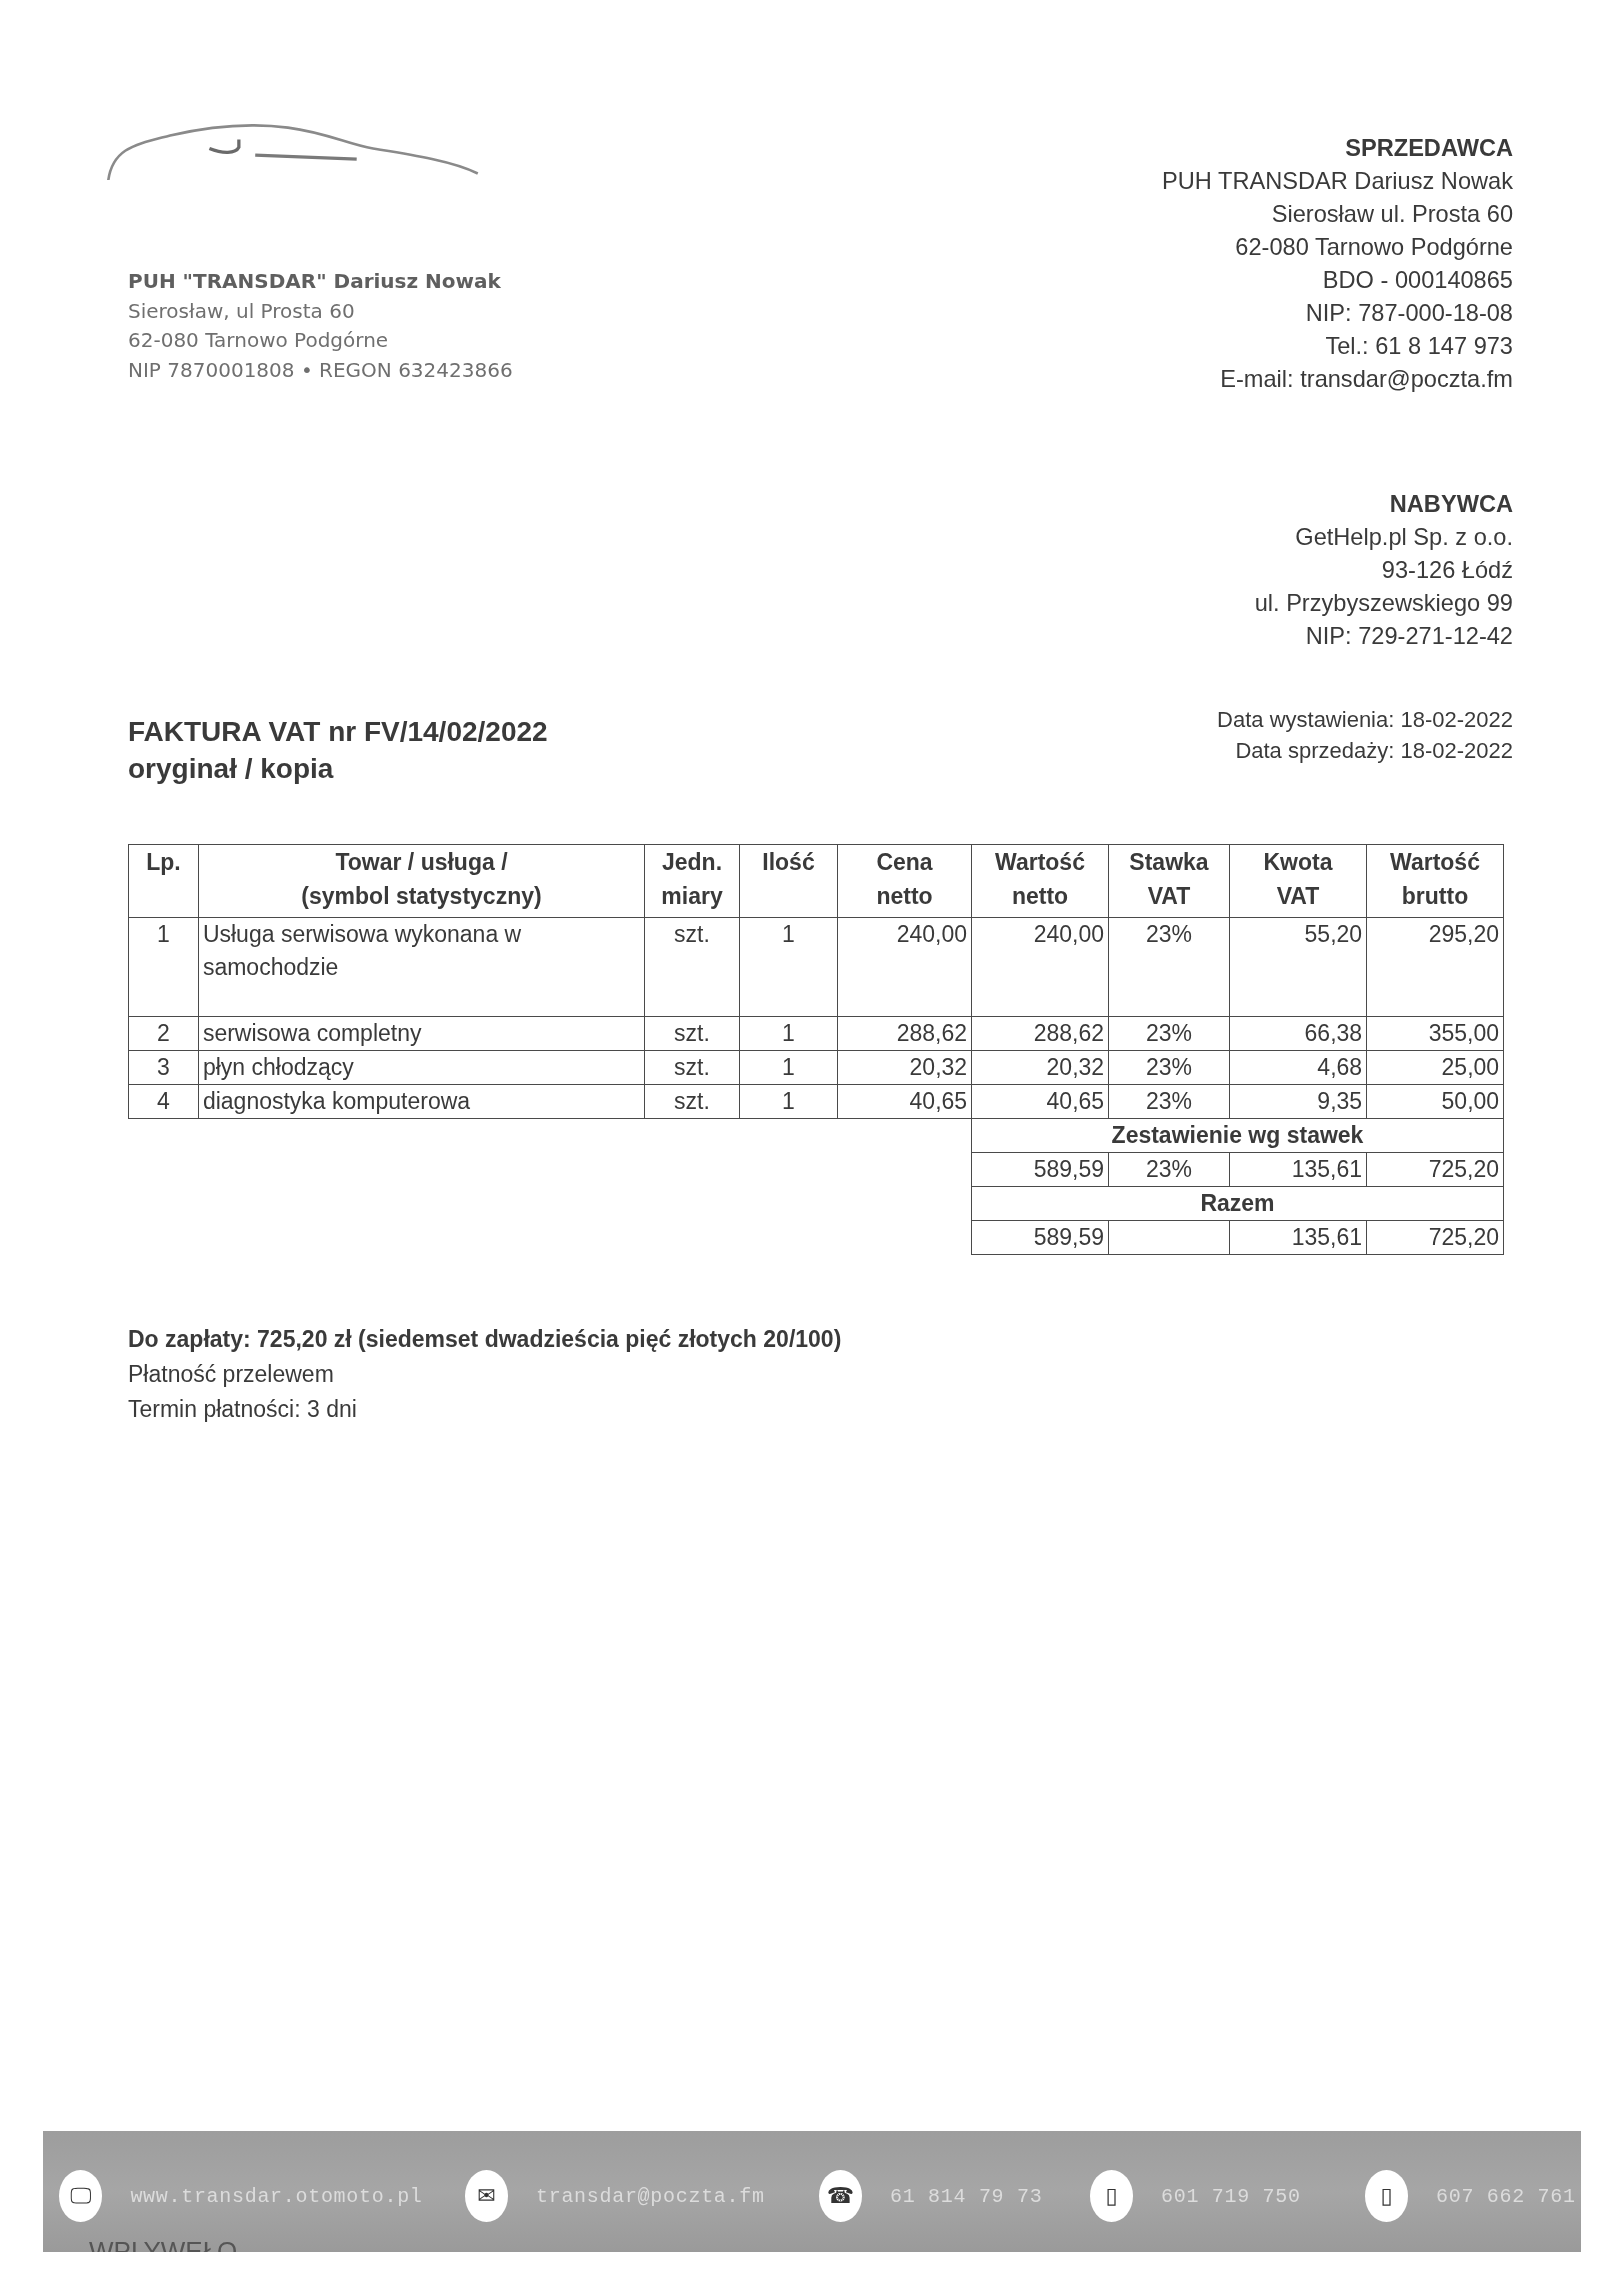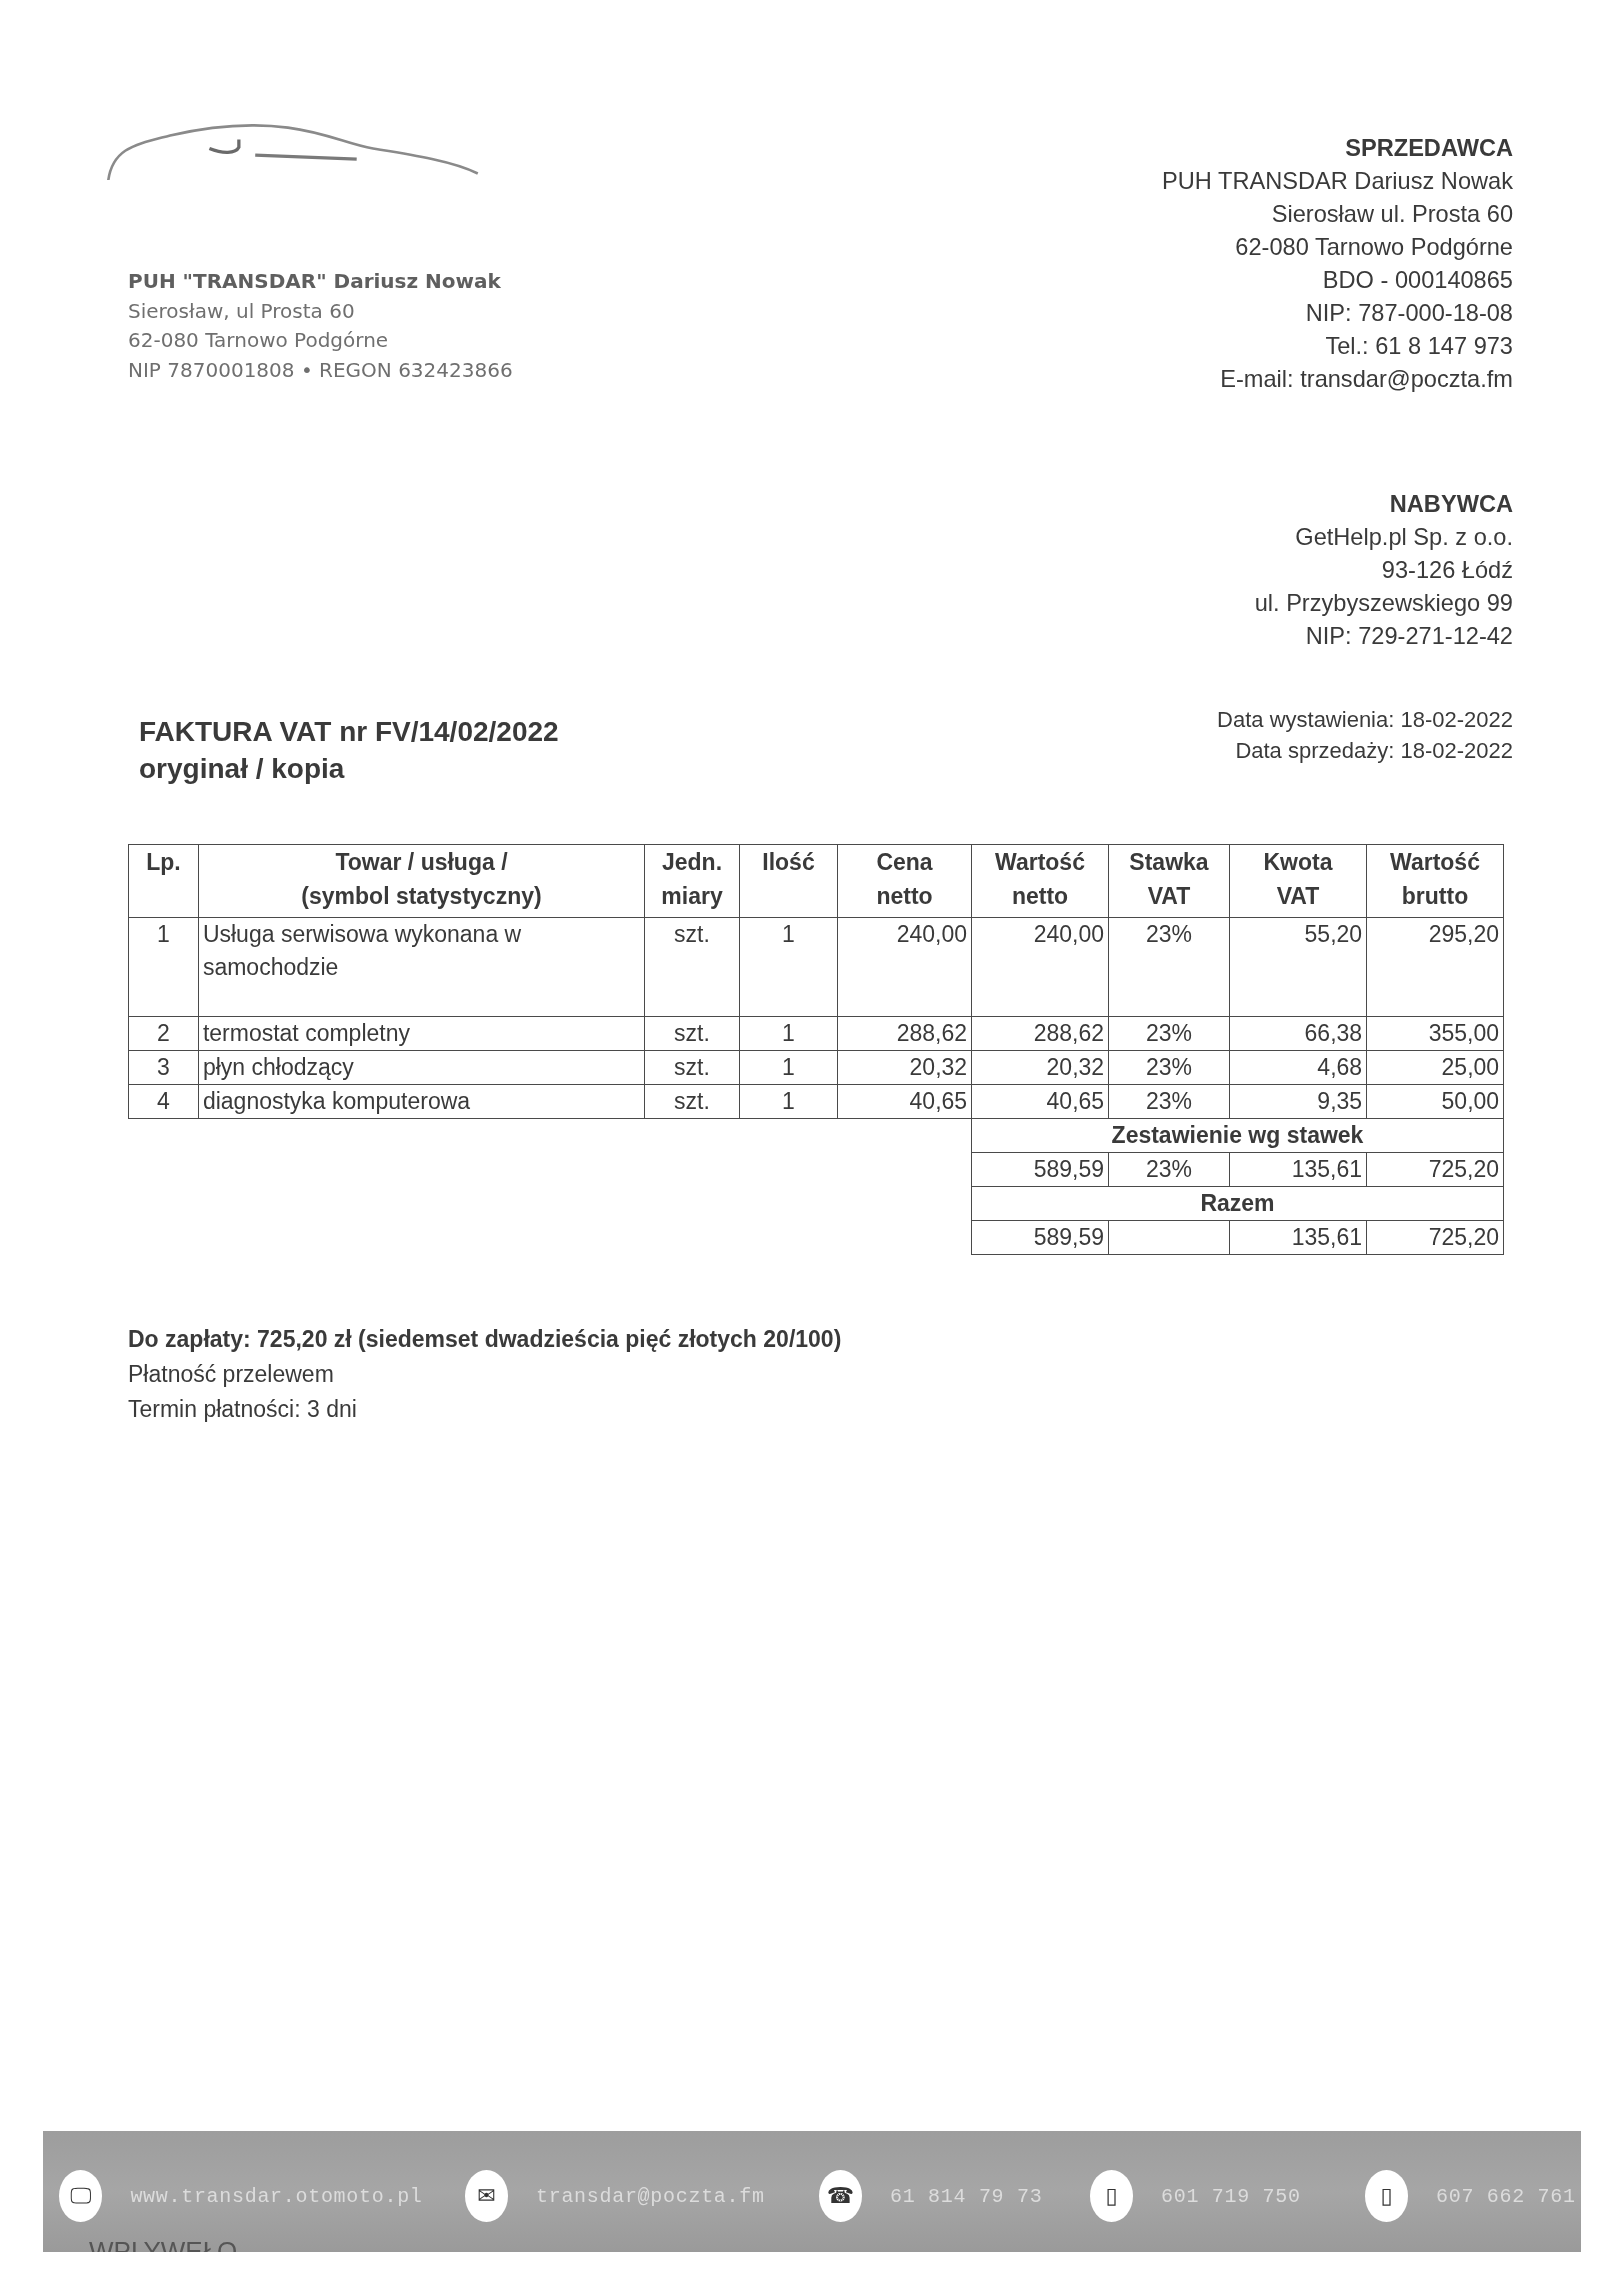--- a/index.html
+++ b/index.html
@@ -17,21 +17,21 @@
   }
   .company-left { left: 128px; top: 267px; font-family: "DejaVu Sans", sans-serif; font-size: 20px; color: #6f6f6f; line-height: 29.5px; }
   .company-left .strong { font-weight: bold; color: #5f5f5f; }
 
   
   .block-right { right: 110px; text-align: right; font-size: 23.6px; line-height: 33px; color: #3a3a3a; }
   .block-right .head { font-weight: bold; }
   .seller { top: 100px; margin-top: 32px; }
   .buyer { top: 488px; }
 
-  .title { left: 128px; top: 713px; font-weight: bold; font-size: 28px; line-height: 37px; color: #3a3a3a; margin-left: 11px; }
+  .title { left: 128px; top: 713px; font-weight: bold; font-size: 28px; line-height: 37px; color: #3a3a3a; }
   .dates { right: 110px; top: 704px; text-align: right; font-size: 22px; line-height: 31px; }
 
   
   table.items {
     position: absolute; left: 128px; top: 844px; border-collapse: collapse;
     font-size: 23px; color: #3a3a3a;
   }
   table.items td, table.items th { border: 1.3px solid #4a4a4a; padding: 0 3.9px; vertical-align: top; }
   table.items th { font-weight: bold; text-align: center; height: 72px; line-height: 34px; }
   table.items td { height: 33px; line-height: 33px; }
@@ -160,21 +160,21 @@
     <td class="c row1">szt.</td>
     <td class="c row1">1</td>
     <td class="r row1">240,00</td>
     <td class="r row1">240,00</td>
     <td class="c row1">23%</td>
     <td class="r row1">55,20</td>
     <td class="r row1">295,20</td>
   </tr>
   <tr>
     <td class="c">2</td>
-    <td class="l">termostat completny</td>
+    <td class="l">serwisowa completny</td>
     <td class="c">szt.</td>
     <td class="c">1</td>
     <td class="r">288,62</td>
     <td class="r">288,62</td>
     <td class="c">23%</td>
     <td class="r">66,38</td>
     <td class="r">355,00</td>
   </tr>
   <tr>
     <td class="c">3</td>

